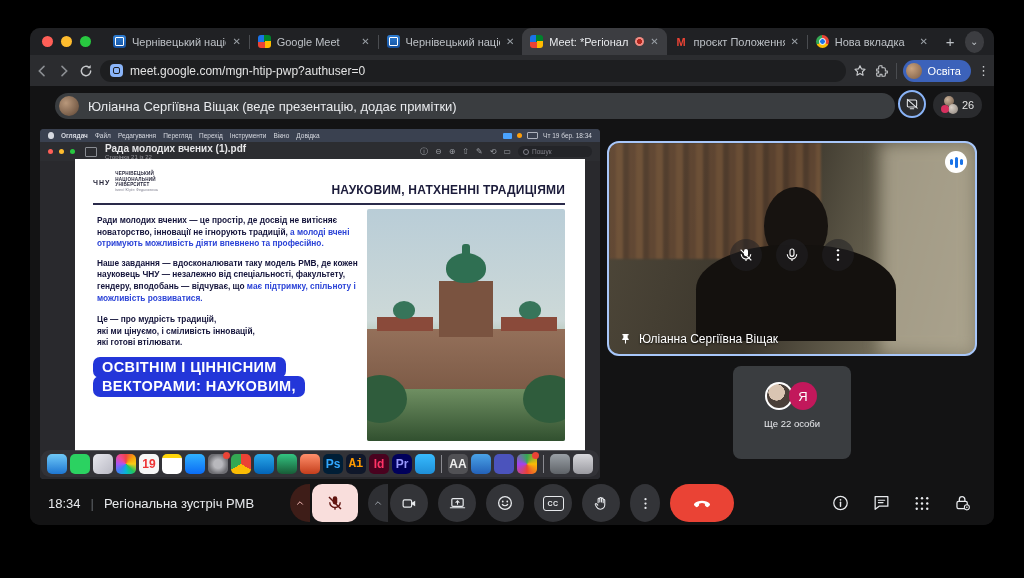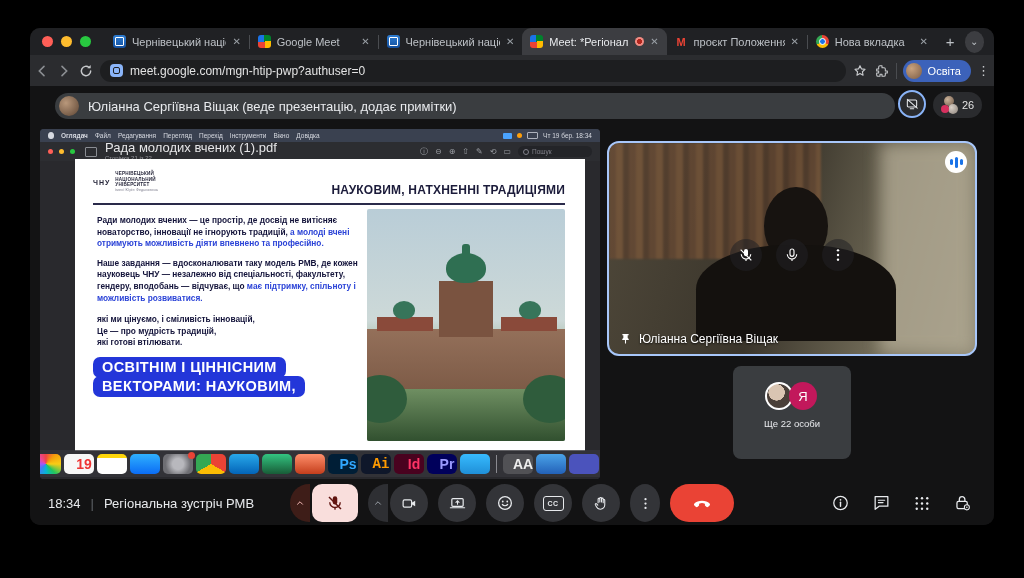--- a/index.html
+++ b/index.html
@@ -65,21 +65,21 @@
   .mb-app{font-weight:bold;}
   .mb-right{margin-left:auto;display:flex;align-items:center;gap:5px;}
   .mbi-screen{width:9px;height:6px;background:#4aa3ff;border-radius:1px;}
   .mbi-dot{width:5px;height:5px;border-radius:50%;background:#ff9f0a;}
   .mbi-batt{width:9px;height:5px;border:1px solid #aeb3bd;border-radius:1px;}
   .preview-bar{position:absolute;left:0;top:13px;width:100%;height:19px;background:#2c2d31;display:flex;align-items:center;padding:0 8px;box-sizing:border-box;gap:6px;}
   .pt{width:5px;height:5px;border-radius:50%;}
   .pt.r{background:#ff5f57;} .pt.y{background:#febc2e;} .pt.g{background:#28c840;}
   .sidebar-ic{width:10px;height:8px;border:1px solid #8a8d93;border-radius:1px;margin-left:4px;}
   .pv-title{display:flex;flex-direction:column;line-height:1.1;margin-left:2px;}
-  .pv-name{font-size:13px;color:#e6e6e8;font-weight:normal;white-space:nowrap;}
+  .pv-name{font-size:10px;color:#e6e6e8;font-weight:bold;white-space:nowrap;}
   .pv-page{font-size:6px;color:#9a9aa0;}
   .pv-tools{margin-left:auto;display:flex;align-items:center;gap:7px;color:#9a9da3;font-size:8px;}
   .pv-search{width:64px;height:11px;background:#232428;border-radius:6px;display:flex;align-items:center;padding:0 5px;color:#808089;font-size:6.5px;gap:3px;}
   .pv-search::before{content:"";width:4px;height:4px;border:1px solid #808089;border-radius:50%;}
   .pdf-area{position:absolute;left:0;top:32px;width:100%;height:318px;background:#29292d;}
 
   
   .slide{position:absolute;left:35px;top:-2px;width:510px;height:292px;background:#fff;overflow:hidden;}
   .logo{position:absolute;left:18px;top:12px;display:flex;gap:5px;align-items:flex-start;}
   .logo-mark{width:22px;height:16px;background:repeating-linear-gradient(90deg,#26263a 0 2px,transparent 2px 5px);border-radius:2px 2px 0 0;}
@@ -103,21 +103,21 @@
   .ph-dome-l{position:absolute;left:26px;bottom:122px;width:22px;height:18px;background:#37755a;border-radius:50% 50% 45% 45%;}
   .ph-dome-r{position:absolute;right:24px;bottom:122px;width:22px;height:18px;background:#37755a;border-radius:50% 50% 45% 45%;}
   .ph-roof{position:absolute;bottom:110px;width:56px;height:14px;background:#8a4a3a;}
   .ph-roof.l{left:10px;} .ph-roof.r{right:8px;}
   .ph-green{position:absolute;left:0;bottom:0;width:100%;height:52px;background:linear-gradient(180deg,#6f8f62,#31502f);}
   .ph-tree{position:absolute;bottom:18px;width:54px;height:48px;border-radius:50%;background:#2f5c3c;}
   .ph-tree.l{left:-14px;} .ph-tree.r{right:-12px;}
 
   
   .dock{position:absolute;left:50%;bottom:2px;transform:translateX(-50%);height:27px;background:rgba(52,52,58,.78);border-radius:9px;display:flex;align-items:center;gap:3px;padding:0 6px;}
-  .dock-icon{width:20px;height:20px;border-radius:5px;display:flex;align-items:center;justify-content:center;font-size:14px;font-weight:bold;color:#fff;position:relative;flex:0 0 auto;padding-left:10px;}
+  .dock-icon{width:20px;height:20px;border-radius:5px;display:flex;align-items:center;justify-content:center;font-size:12px;font-weight:bold;color:#fff;position:relative;flex:0 0 auto;}
   .dock-div{width:1px;height:18px;background:#8a8a90;margin:0 3px;flex:0 0 auto;}
   .dock-badge{position:absolute;right:-2px;top:-2px;width:7px;height:7px;border-radius:50%;background:#ea4335;}
 
   
   .main-tile{position:absolute;left:577px;top:55px;width:370px;height:215px;border-radius:12px;border:2px solid var(--tile-border,#a8c7fa);box-sizing:border-box;overflow:hidden;background:linear-gradient(105deg,#4f483a 0%,#3a352b 45%,#746e5a 78%,#8c8671 100%);}
   .shelf{position:absolute;left:0;top:0;width:58%;height:55%;background:repeating-linear-gradient(90deg,#7a4f33 0 7px,#94623c 7px 14px,#5f3d28 14px 20px),repeating-linear-gradient(0deg,rgba(0,0,0,0) 0 22px,#3a2a1c 22px 26px);opacity:.5;filter:blur(1px);}
   .warmwall{position:absolute;right:0;top:0;width:26%;height:100%;background:#b5ad97;opacity:.75;filter:blur(8px);}
   .sil{position:absolute;left:50%;bottom:-8px;transform:translateX(-48%);width:200px;height:175px;}
   .sil-head{width:64px;height:78px;border-radius:50%;background:#171310;margin:0 auto;}
   .sil-body{width:200px;height:96px;border-radius:46% 46% 0 0;background:#14110e;margin-top:-20px;}
@@ -317,22 +317,22 @@
               <span>УНІВЕРСИТЕТ</span>
               <span class="logo-sub">імені Юрія Федьковича</span>
             </span>
           </div>
           <div class="slide-title">НАУКОВИМ, НАТХНЕННІ ТРАДИЦІЯМИ</div>
           <div class="slide-rule"></div>
           <div class="slide-text">
             <p><span>Ради молодих вчених — це простір, де досвід не витісняє новаторство, інновації не ігнорують традицій, </span><span class="blue">а молоді вчені отримують можливість діяти впевнено та професійно.</span></p>
             <p><span>Наше завдання — вдосконалювати таку модель РМВ, де кожен науковець ЧНУ — незалежно від спеціальності, факультету, гендеру, вподобань — відчуває, що </span><span class="blue">має підтримку, спільноту і можливість розвиватися.</span></p>
             <div class="p3">
+              <div>Це — про мудрість традицій,</div>
               <div>які ми цінуємо, і сміливість інновацій,</div>
-              <div>Це — про мудрість традицій,</div>
               <div>які готові втілювати.</div>
             </div>
           </div>
           <div class="highlight">
             <span class="hl-line">ОСВІТНІМ І ЦІННІСНИМ</span>
             <span class="hl-line">ВЕКТОРАМИ: НАУКОВИМ,</span>
           </div>
           <div class="photo">
             <span class="ph-base"></span>
                 <span class="ph-roof l"></span>

